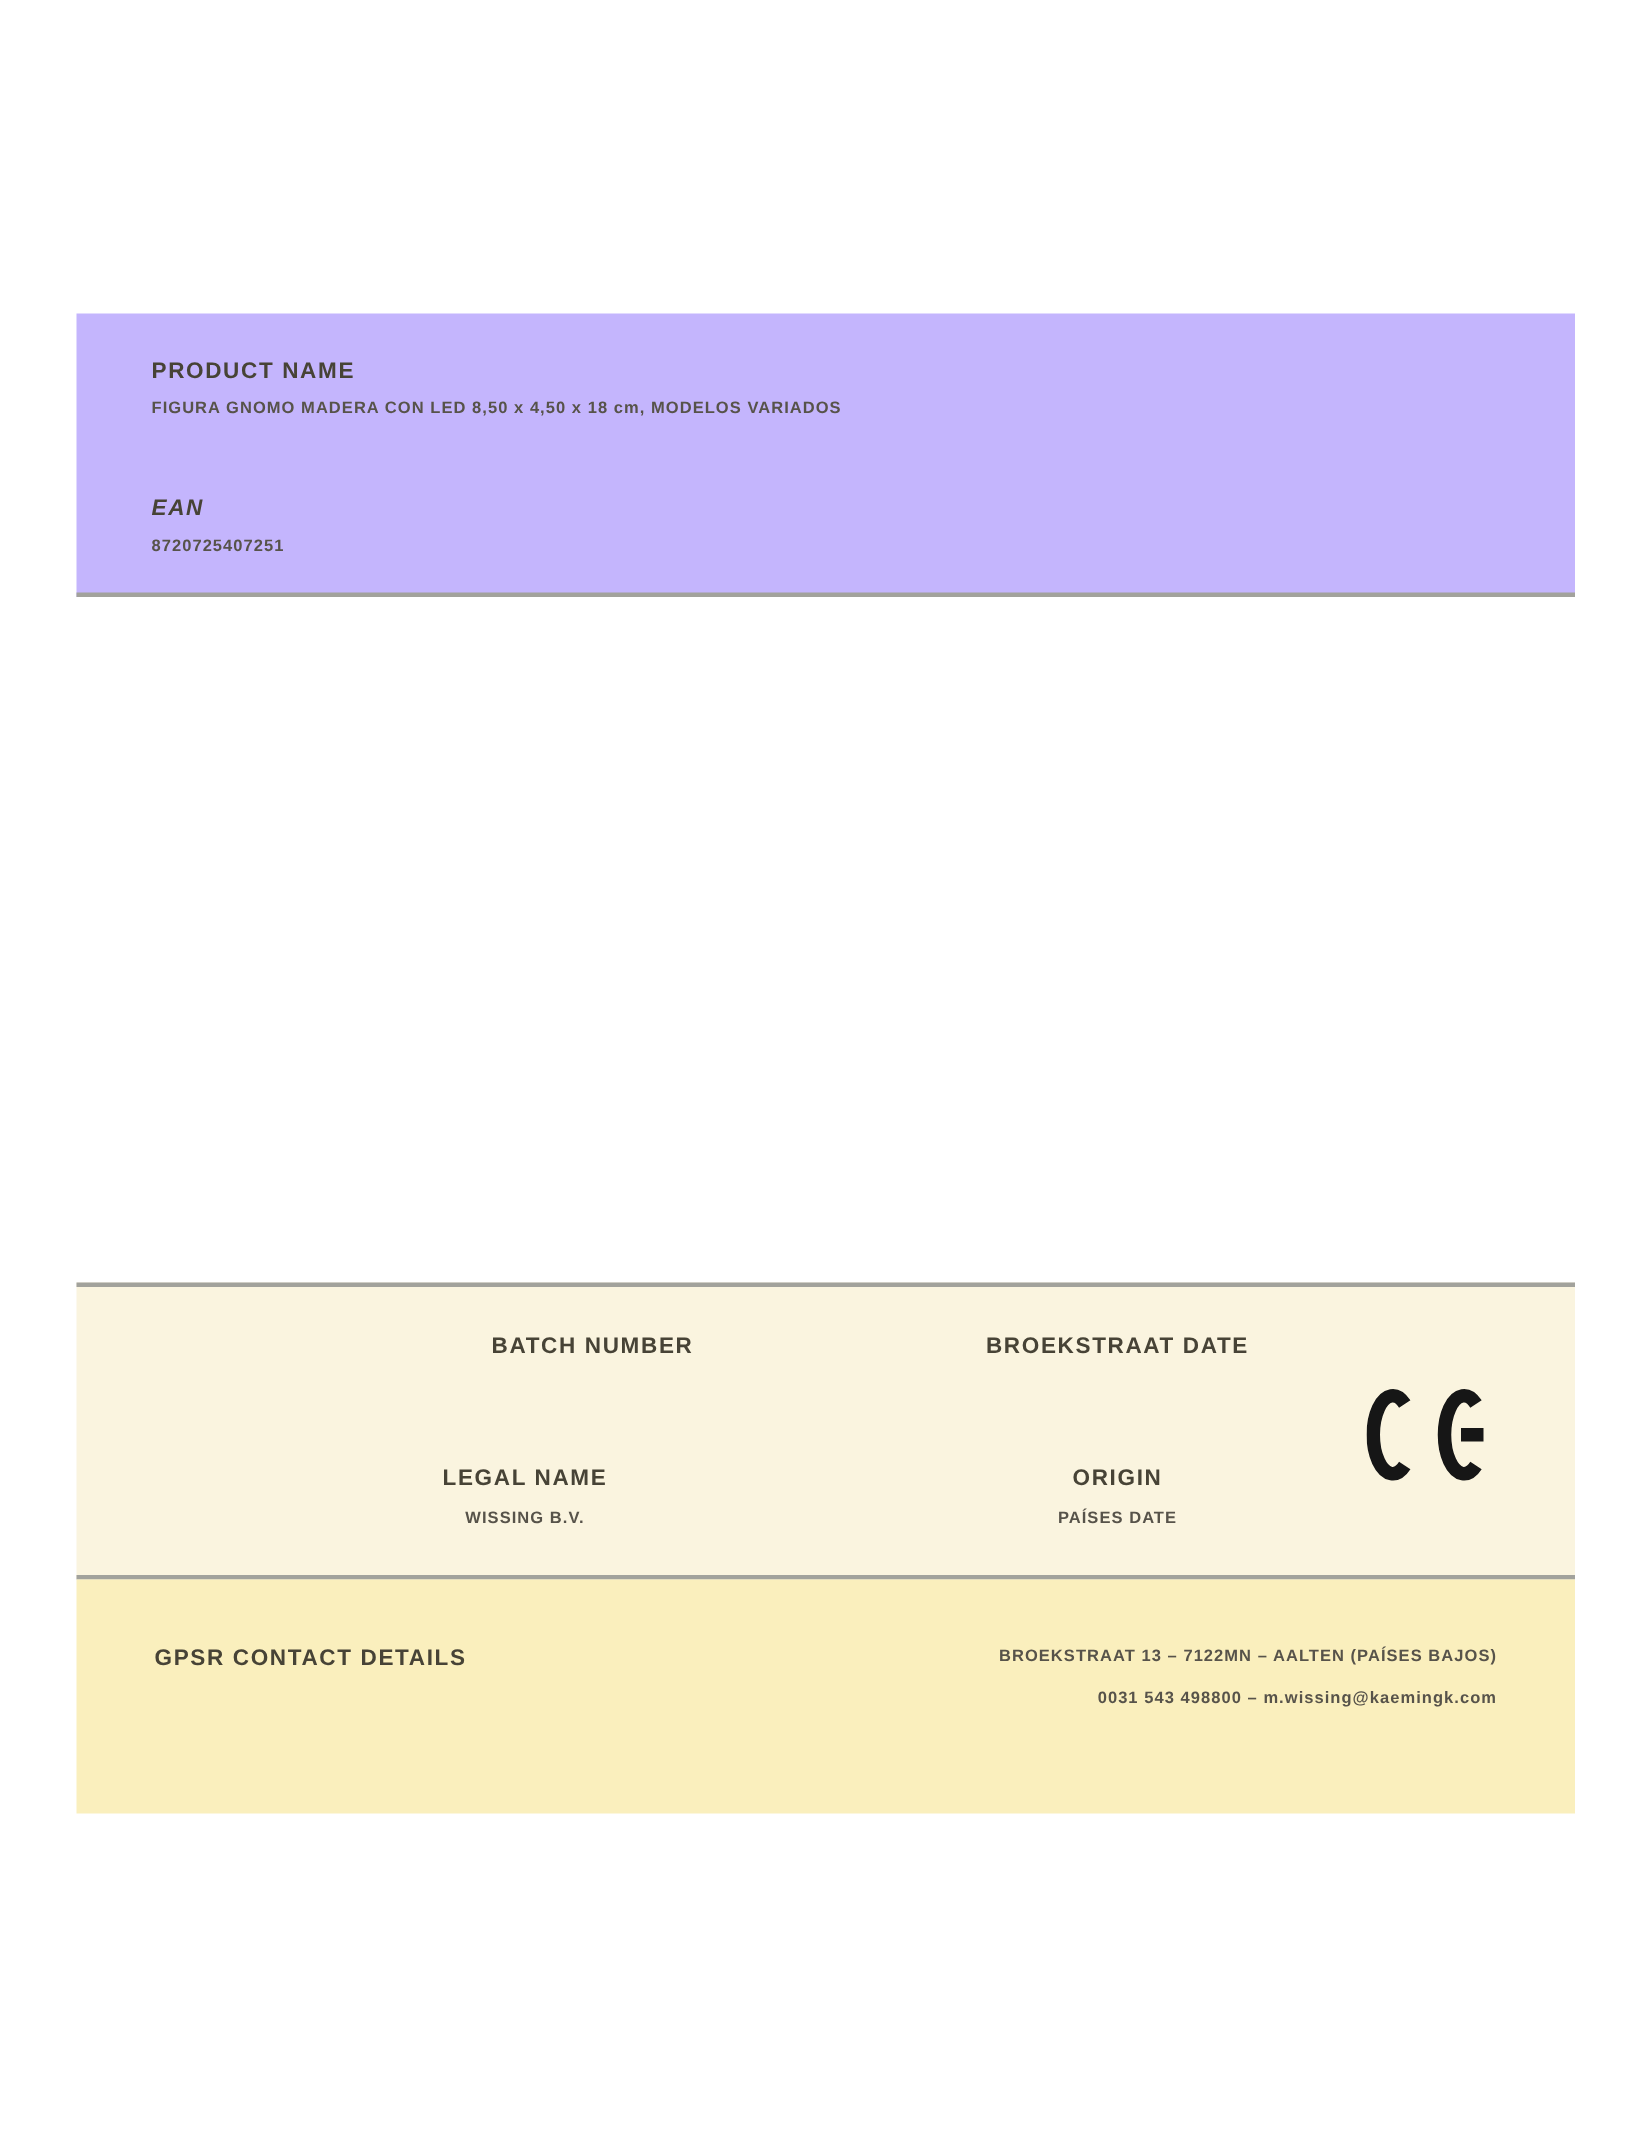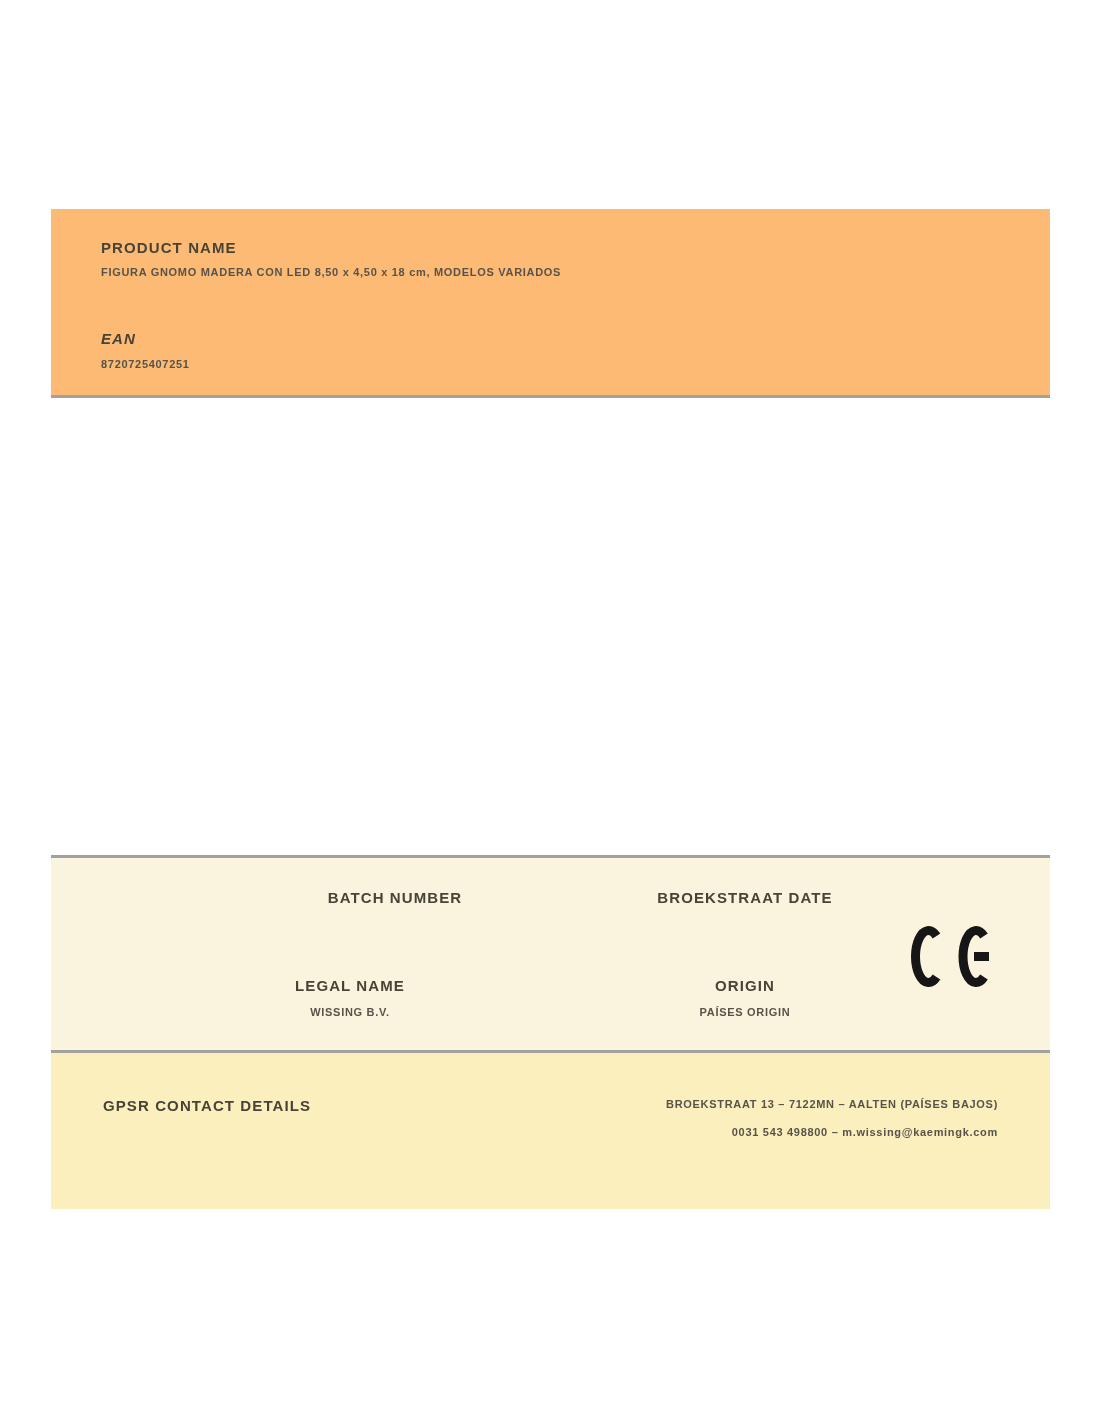--- a/index.html
+++ b/index.html
@@ -11,21 +11,21 @@
     position: relative;
   }
   .panel {
     position: absolute;
     left: 51px;
     width: 999px;
   }
   #panel-product {
     top: 209px;
     height: 189px;
-    background: #fdba74;
+    background: #c4b5fd;
     border-bottom: 3px solid #A2A29C;
   }
   #panel-trace {
     top: 855px;
     height: 198px;
     background: #FAF4DF;
     border-top: 3px solid #A2A29C;
     border-bottom: 3px solid #A2A29C;
   }
   #panel-gpsr {
@@ -64,21 +64,21 @@
 </section>
 
 <section class="panel" id="panel-trace">
   <div class="abs heading centered" style="left:299px; top:31px;margin-left:45px;">BATCH NUMBER</div>
   <div class="abs heading centered" style="left:694px; top:31px;">BROEKSTRAAT DATE</div>
 
   <div class="abs heading centered" style="left:299px; top:119px;">LEGAL NAME</div>
   <div class="abs value centered" style="left:299px; top:148px;">WISSING B.V.</div>
 
   <div class="abs heading centered" style="left:694px; top:119px;">ORIGIN</div>
-  <div class="abs value centered" style="left:694px; top:148px;">PAÍSES ORIGIN</div>
+  <div class="abs value centered" style="left:694px; top:148px;">PAÍSES DATE</div>
 
   <div class="ce-wrap" style="left:860px; top:67px;">
     <svg width="84" height="63" viewBox="0 0 84 62" fill="none">
       <path d="M 25.5 10.5 A 13 26 0 1 0 25.5 51.5" stroke="#161616" stroke-width="9" fill="none"></path>
       <path d="M 73 10.5 A 13 26 0 1 0 73 51.5" stroke="#161616" stroke-width="9" fill="none"></path>
       <path d="M 63 31 H 78" stroke="#161616" stroke-width="9" fill="none"></path>
     </svg>
   </div>
 </section>
 

